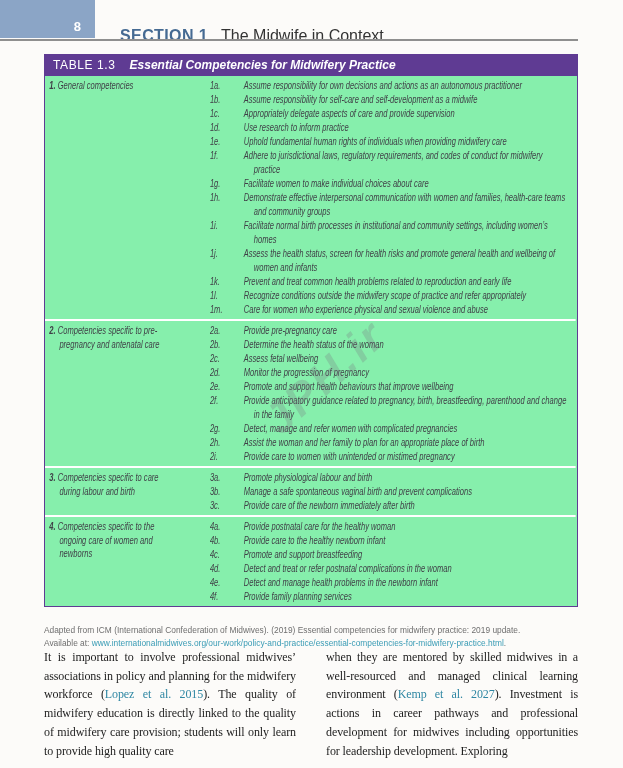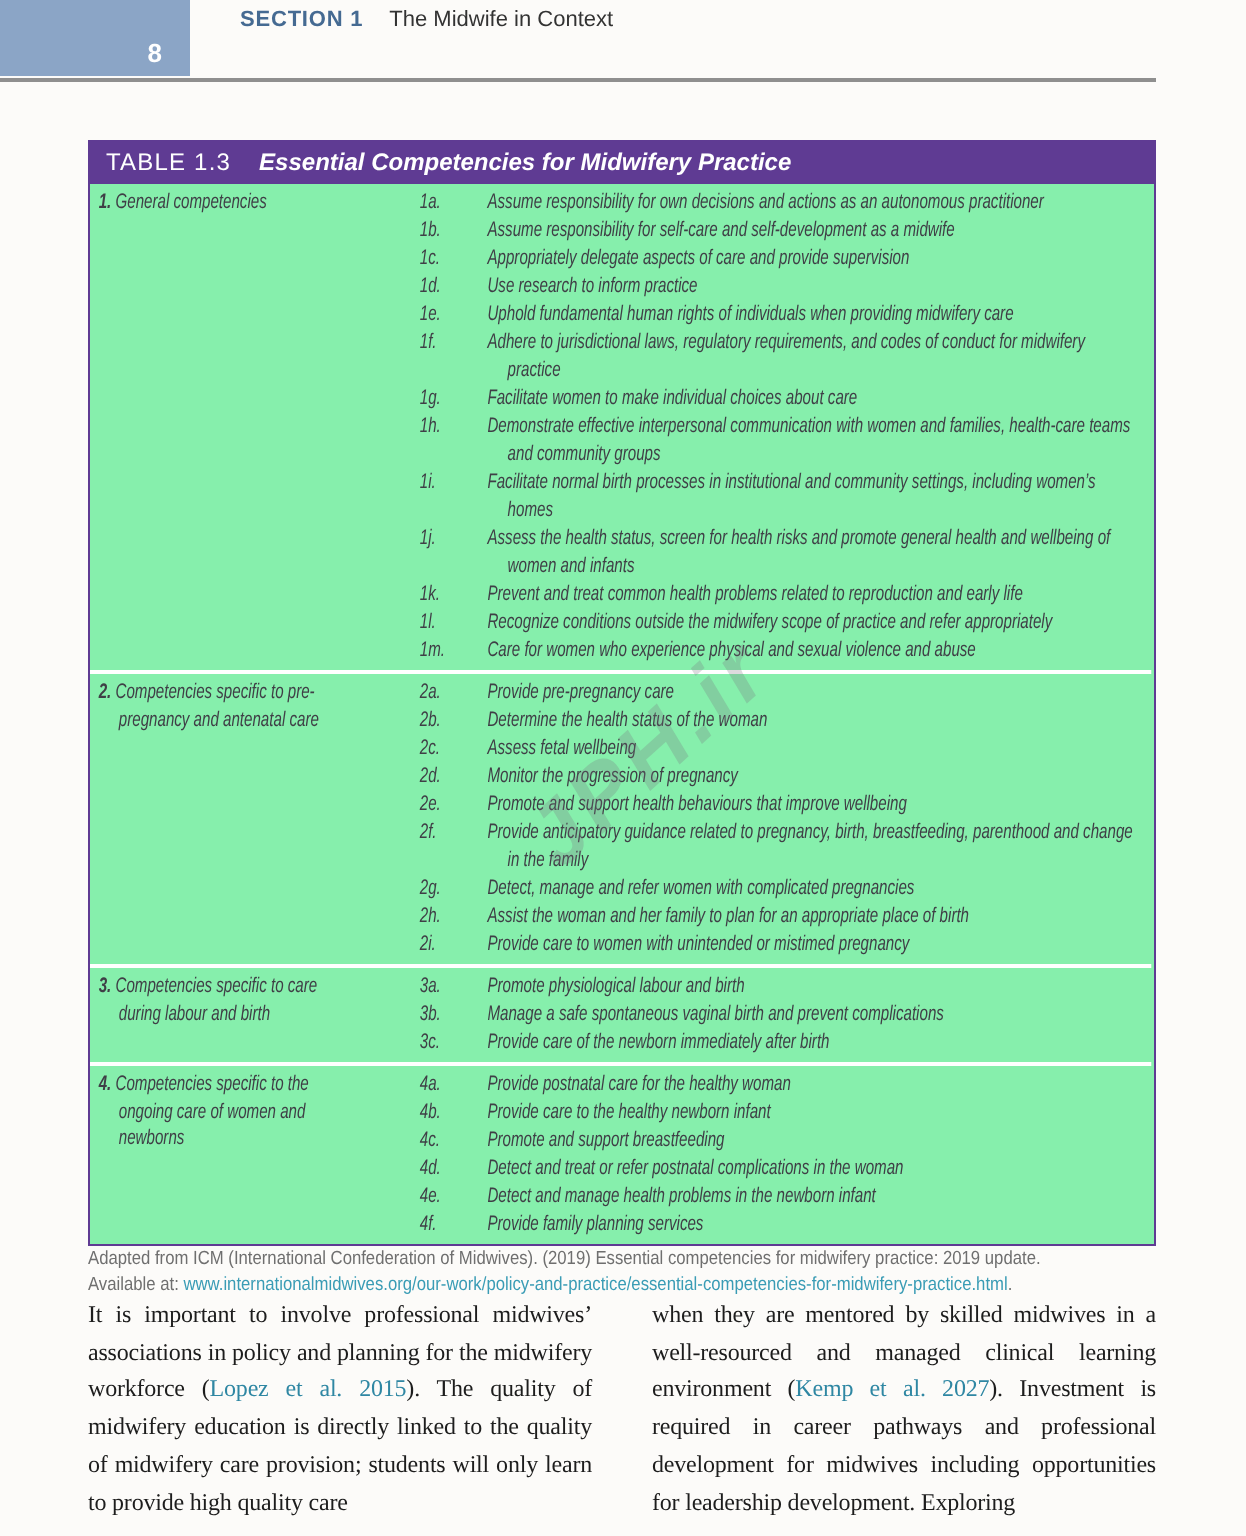--- a/index.html
+++ b/index.html
@@ -9,26 +9,26 @@
     font-family:"Liberation Sans", sans-serif;
   }
   
   .page-tab {
     position:absolute; left:0; top:0; width:95px; height:38px;
     background:#8ba5c6; color:#fff; font-weight:bold; font-size:13px;
     display:flex; align-items:flex-end; justify-content:flex-end;
     padding:0 14px 4px 0; box-sizing:border-box;
   }
   .header-rule { position:absolute; left:0; top:39px; width:578px; height:2px; background:#8f8f8f; }
-  .section-line { position:absolute; left:120px; top:4px; font-size:11px; white-space:nowrap; }
+  .section-line { position:absolute; left:120px; top:27px; font-size:16px; white-space:nowrap; }
   .section-label { color:#456a92; font-weight:bold; letter-spacing:0.4px; margin-right:13px; }
   .section-title { color:#333; }
 
   
-  .table-wrap { position:absolute; left:44px; top:70px; width:534px; }
+  .table-wrap { position:absolute; left:44px; top:54px; width:534px; }
   .table-header {
     background:#5f3b93; color:#fff; font-size:12px;
     padding:4px 10px 4px 9px; display:flex; gap:14px; align-items:baseline;
     box-sizing:border-box;
   }
   .table-label { letter-spacing:0.6px; }
   .table-title { font-weight:bold;font-style:italic; }
   .table-body {
     background:#86efac; border:1.5px solid #5f3b93; border-top:none;
     overflow:hidden; box-sizing:border-box;font-style:italic;
@@ -244,14 +244,14 @@
 
 <div class="watermark">JPH.ir</div>
 
 <div class="table-source">
   <div class="caption-condense">Adapted from ICM (International Confederation of Midwives). (2019) Essential competencies for midwifery practice: 2019 update.</div>
   <div class="caption-condense"><span>Available at: </span><span class="source-url">www.internationalmidwives.org/our-work/policy-and-practice/essential-competencies-for-midwifery-practice.html</span><span>.</span></div>
 </div>
 
 <div class="columns">
   <p class="col" style="margin:0"><span>It is important to involve professional midwives’ associations in policy and planning for the midwifery workforce (</span><span class="cite">Lopez et al. 2015</span><span>). The quality of midwifery education is directly linked to the quality of midwifery care provision; students will only learn to provide high quality care</span></p>
-  <p class="col" style="margin:0"><span>when they are mentored by skilled midwives in a well-resourced and managed clinical learning environment (</span><span class="cite">Kemp et al. 2027</span><span>). Investment is required in career pathways and professional development for midwives including opportunities for leadership development. Exploring</span></p>
+  <p class="col" style="margin:0"><span>when they are mentored by skilled midwives in a well-resourced and managed clinical learning environment (</span><span class="cite">Kemp et al. 2027</span><span>). Investment is actions in career pathways and professional development for midwives including opportunities for leadership development. Exploring</span></p>
 </div>
 
 </body></html>

